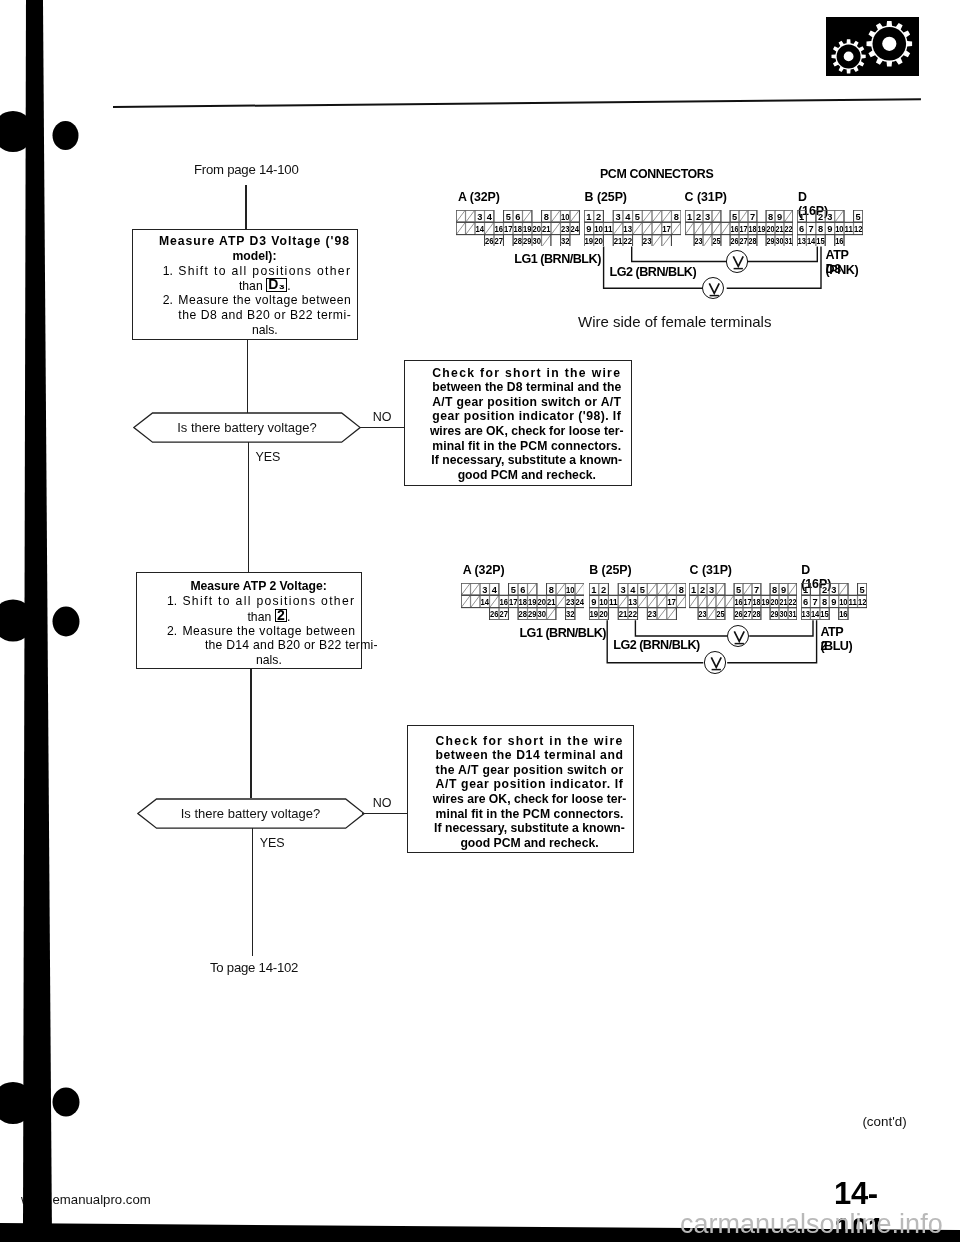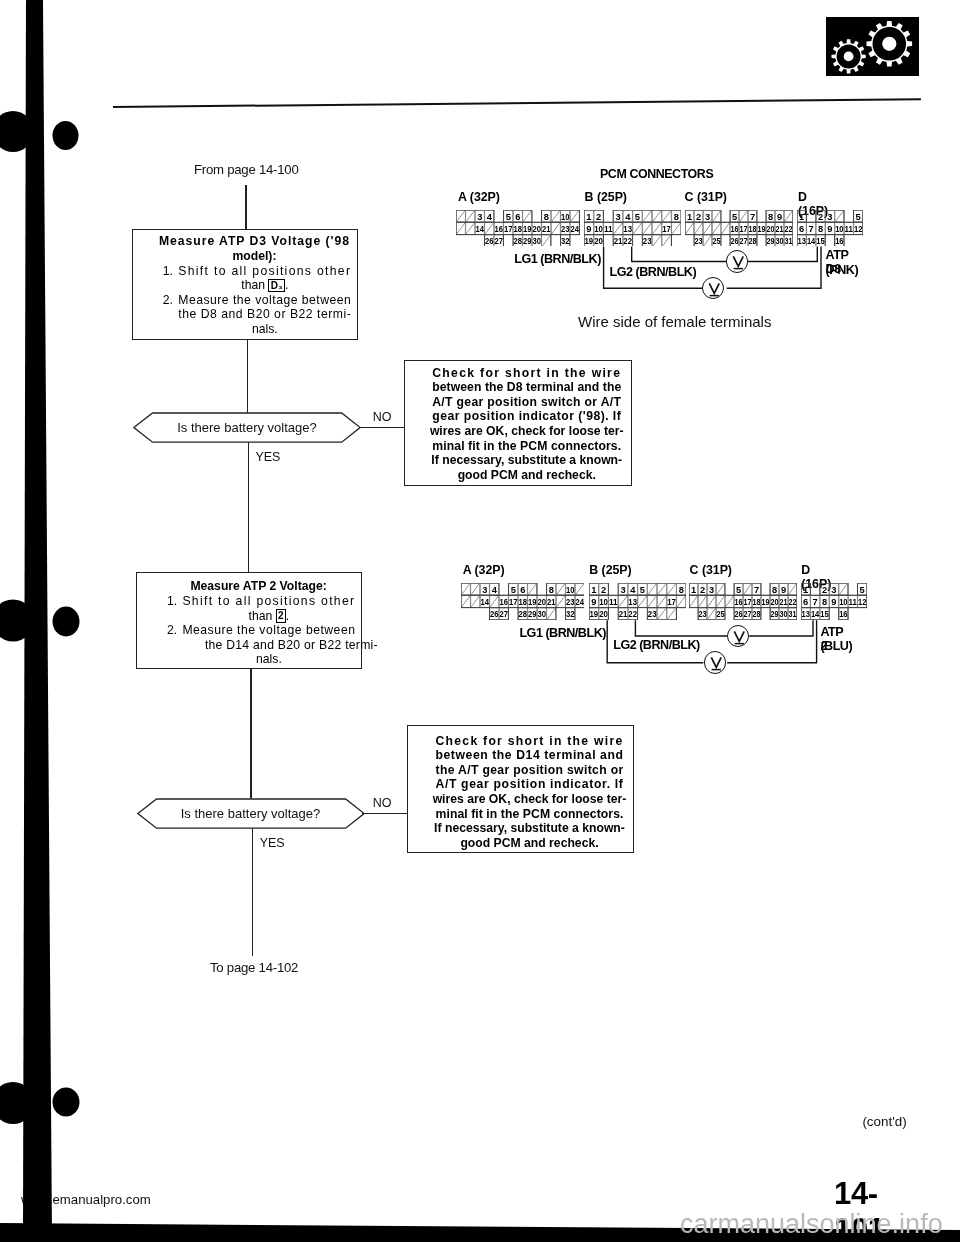--- a/index.html
+++ b/index.html
@@ -19,21 +19,21 @@
   
   #logo{position:absolute;left:826px;top:17px;width:93px;height:59px;background:#000;}
 
   
   .t{position:absolute;color:#111;white-space:nowrap;}
   .from-page{font-size:13.2px;letter-spacing:-0.25px;}
   .flowbox{position:absolute;border:1.3px solid #222;background:#fff;box-sizing:border-box;text-align:center;}
   .flowbox .body{font-size:12.2px;line-height:14.65px;color:#000;white-space:nowrap;}
   .line{white-space:nowrap;}
   .line .n{display:inline-block;width:20.7px;}
-  .gearbox{display:inline-block;border:1px solid #000;padding:0 1.3px;font-weight:bold;font-size:10px;line-height:11.5px;vertical-align:0.5px;letter-spacing:0;}
+  .gearbox{display:inline-block;border:1px solid #000;padding:0 1.3px;font-weight:bold;font-size:14px;line-height:11.5px;vertical-align:0.5px;letter-spacing:0;}
 
   .vline{position:absolute;background:#222;width:1.6px;}
   .hline{position:absolute;background:#222;height:1.6px;}
 
   .hex{position:absolute;}
   .hexlabel{position:absolute;font-size:12.5px;color:#111;}
 
   
   .conn-title{position:absolute;font-weight:bold;font-size:12.4px;color:#000;letter-spacing:-0.05px;}
   .cgrid{position:absolute;}

